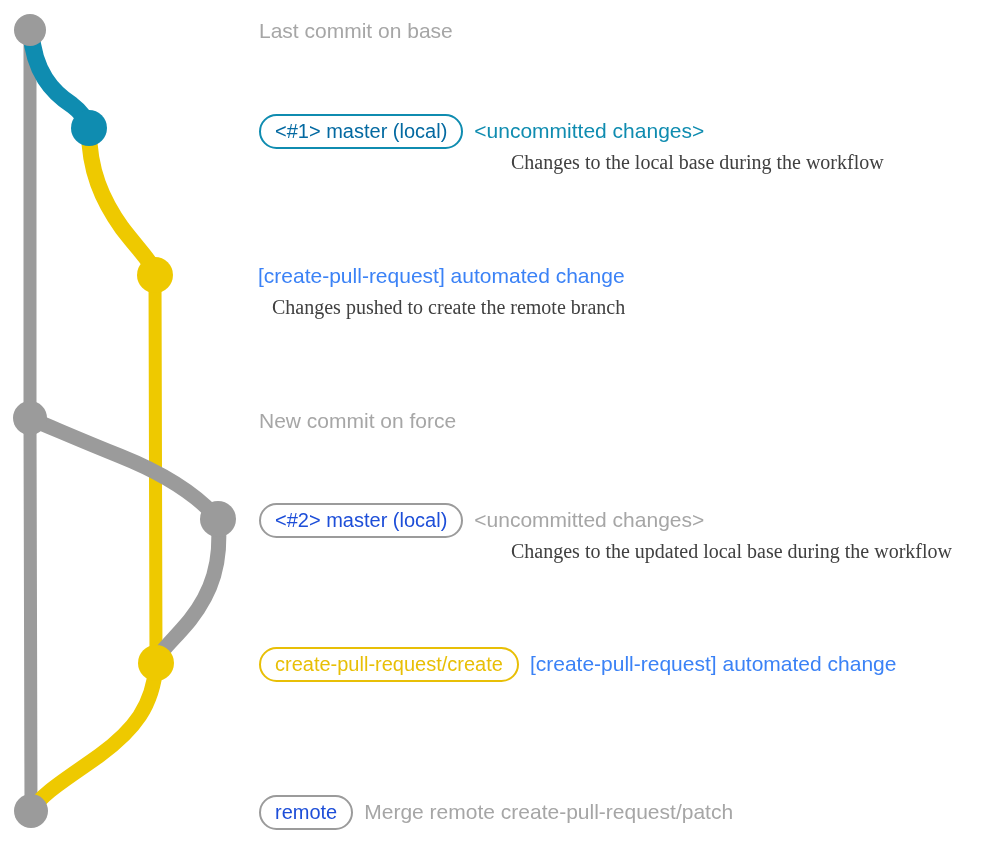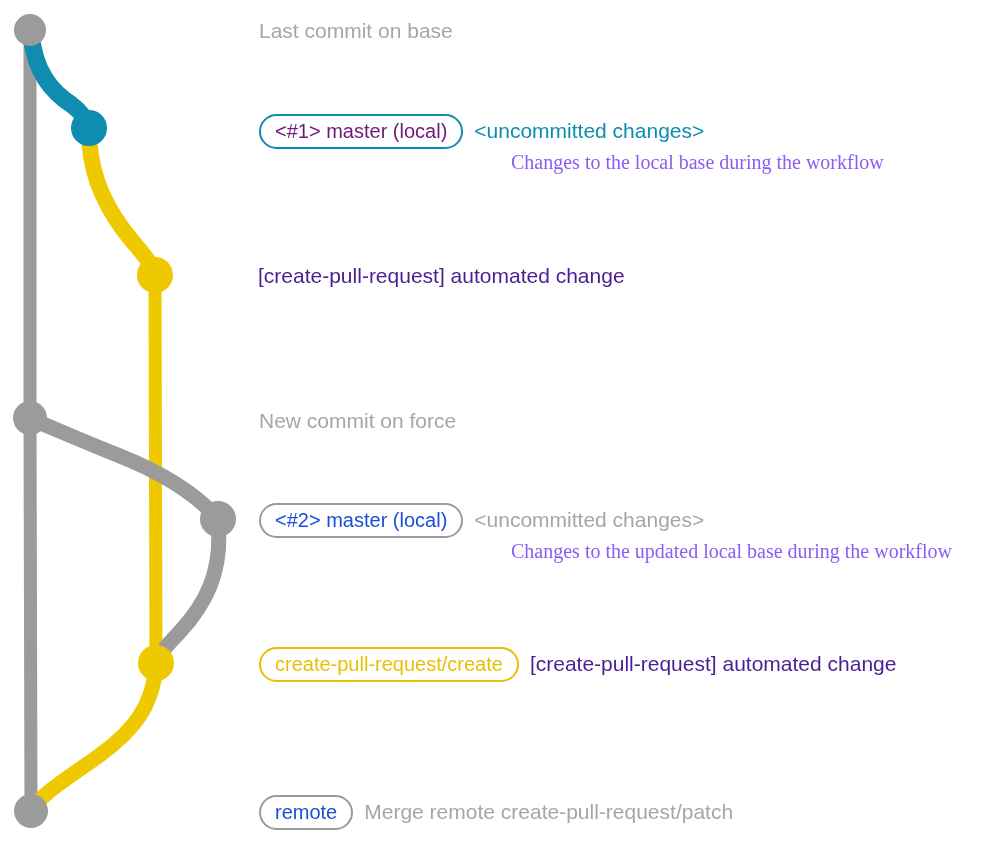--- a/index.html
+++ b/index.html
@@ -38,40 +38,40 @@
     border: 2px solid #999999;
     border-radius: 999px;
     padding: 5px 14px 6px 14px;
     font-size: 20px;
     line-height: 1;
     color: #999999;
     white-space: nowrap;
     background: transparent;
     box-sizing: border-box;
   }
-  .pill.blue  { border-color: #0f8cb0; color: #701a75; text-align: center; }
+  .pill.blue  { border-color: #0f8cb0; color: #0369a1; text-align: center; }
   .pill.gray  { border-color: #9b9b9b; color: #1d4ed8; }
   .pill.gold  { border-color: #e8bf06; color: #e8bf06; }
 
   .subject {
     font-size: 21px;
     line-height: 1;
     white-space: nowrap;
     font-family: Liberation Sans, sans-serif;
   }
   .subject.blue { color: #0f8cb0; }
   .subject.gray { color: #a6a6a6; }
-  .subject.gold { color: #4c1d95; }
+  .subject.gold { color: #3b82f6; }
 
   .caption {
     position: absolute;
     font-family: "Liberation Serif", serif;
     font-size: 20px;
     line-height: 1;
-    color: #8b5cf6;
+    color: #404040;
     white-space: nowrap;
   }
 
   .label-only {
     position: absolute;
     font-size: 21px;
     line-height: 1;
     color: #a6a6a6;
     white-space: nowrap;
   }
@@ -111,20 +111,21 @@
   <div class="label-only" style="left:259px; top:20px;">Last commit on base</div>
 
   <div class="row" style="left:259px; top:114px;">
     <span class="pill blue">&lt;#1&gt; master (local)</span>
     <span class="gap"></span>
     <span class="subject blue">&lt;uncommitted changes&gt;</span>
   </div>
   <div class="caption" style="left:511px; top:152px;">Changes to the local base during the workflow</div>
 
   <div class="subject gold" style="position:absolute; left:258px; top:265px;">[create-pull-request] automated change</div>
+  <div class="caption" style="left:272px; top:297px;">Changes pushed to create the remote branch</div>
 
   <div class="label-only" style="left:259px; top:410px;">New commit on force</div>
 
   <div class="row" style="left:259px; top:503px;">
     <span class="pill gray">&lt;#2&gt; master (local)</span>
     <span class="gap"></span>
     <span class="subject gray">&lt;uncommitted changes&gt;</span>
   </div>
   <div class="caption" style="left:511px; top:541px;">Changes to the updated local base during the workflow</div>
 

